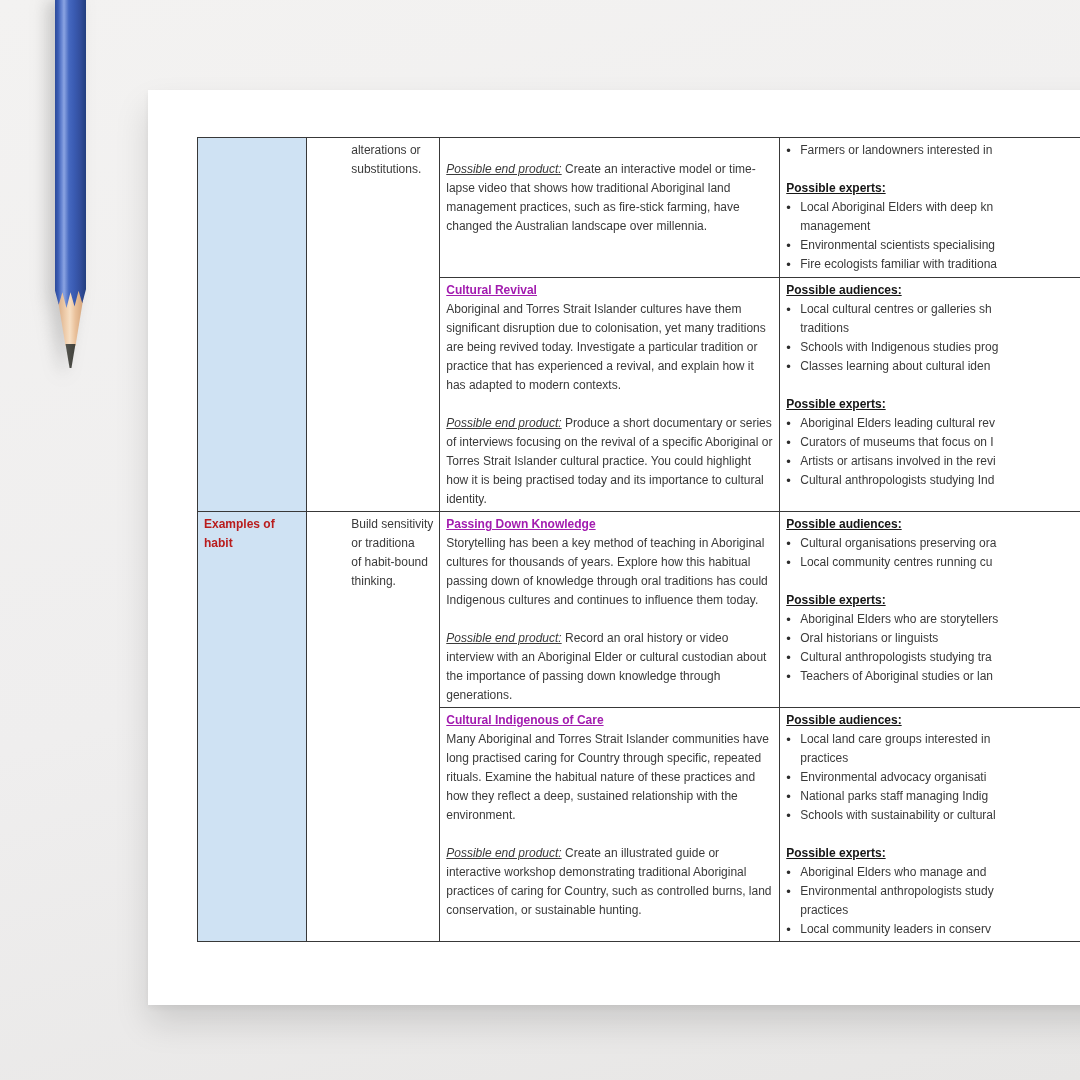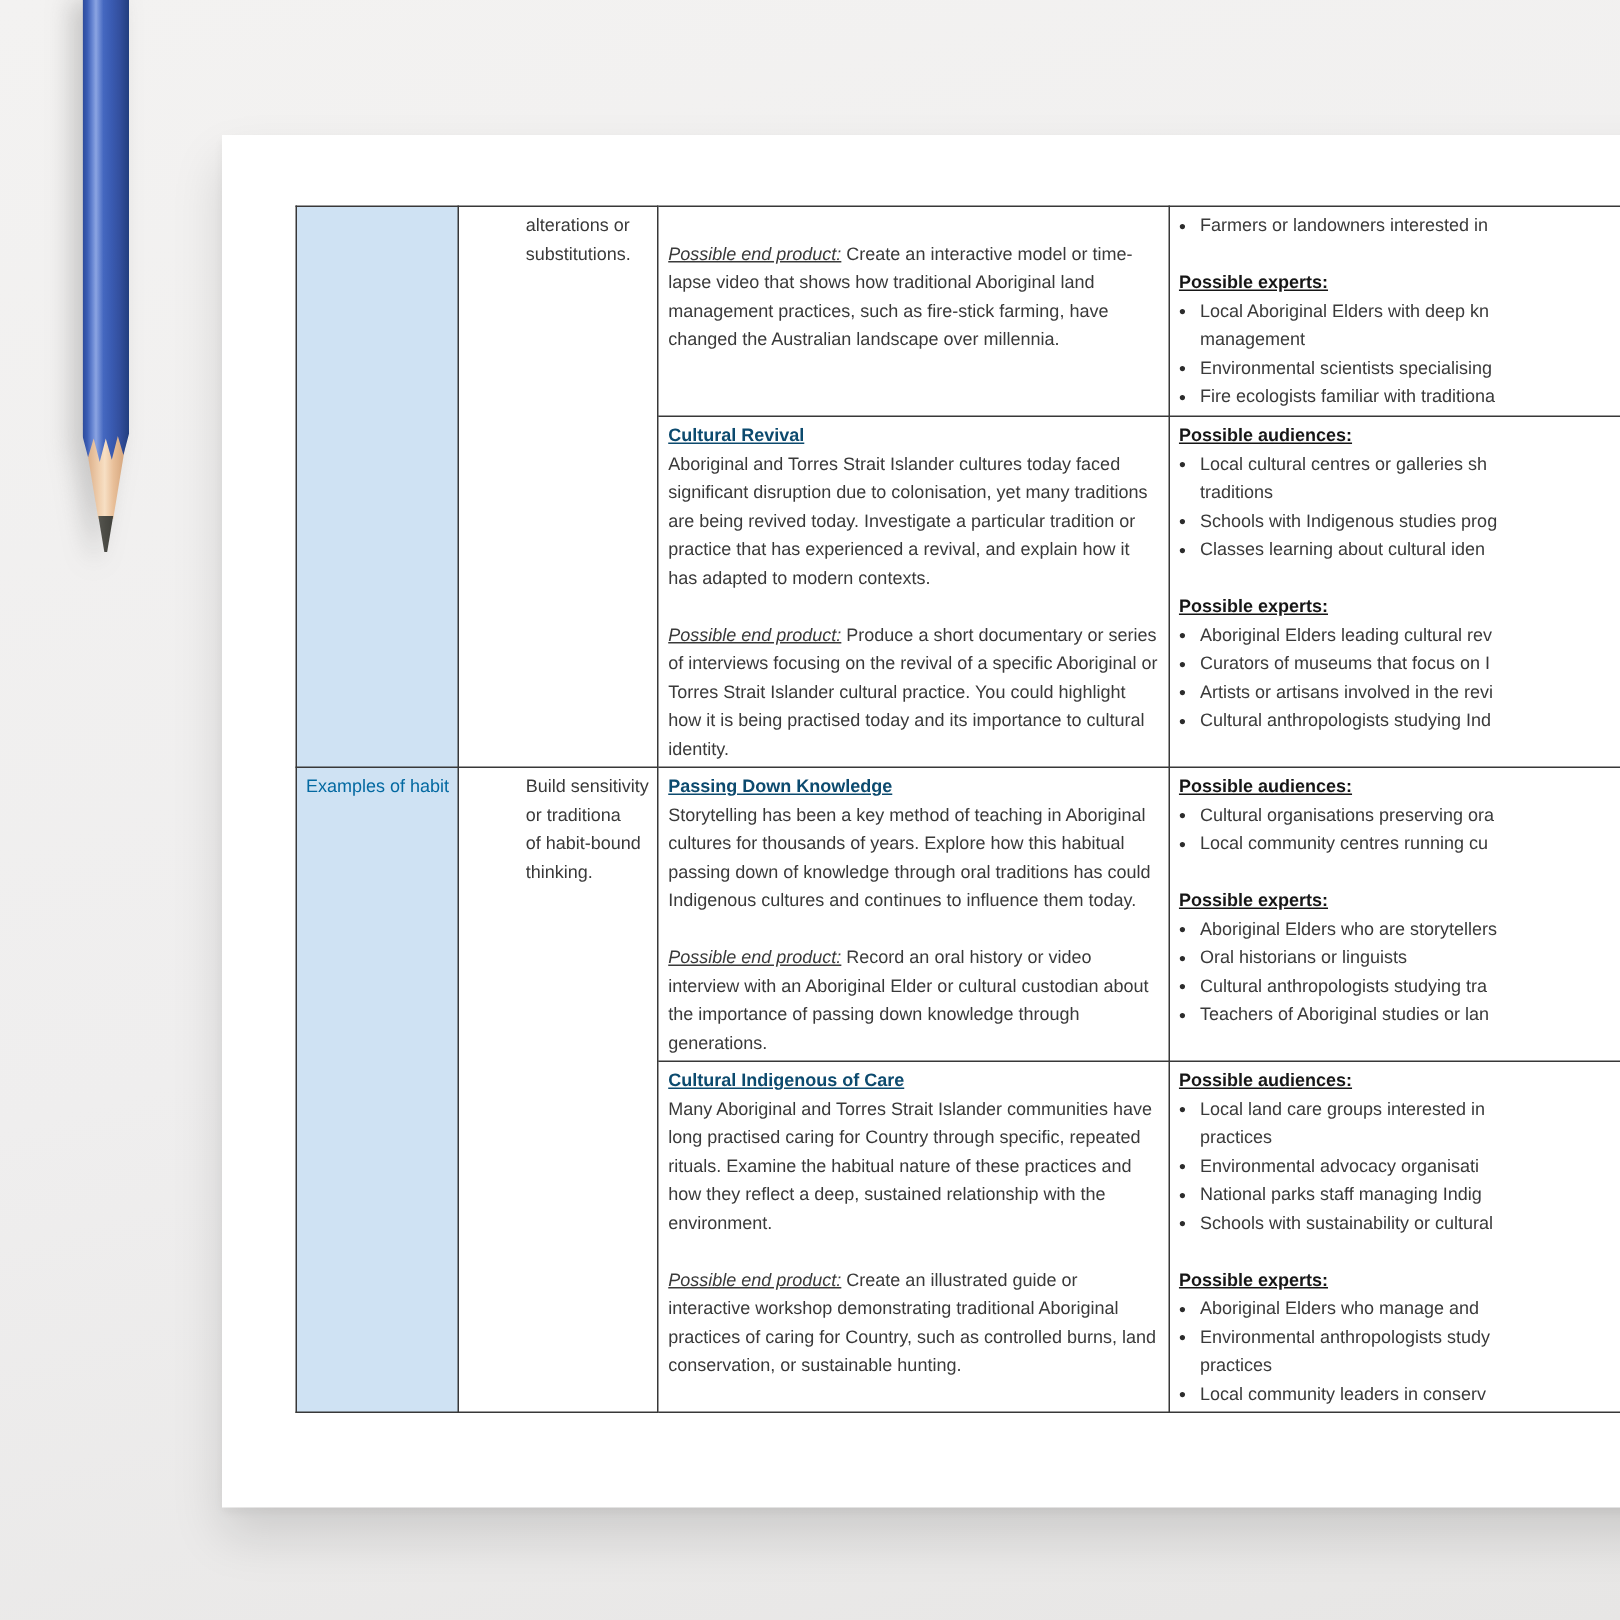--- a/index.html
+++ b/index.html
@@ -27,23 +27,23 @@
     position:absolute;left:49px;top:47px;
   }
   table.grid td{
     border:1.5px solid var(--border);
     vertical-align:top;
     padding:3px 6px 2px 6px;
     font-size:12px;line-height:19px;color:#3a3a3a;
     overflow:hidden;
   }
   td.topic{background:var(--accent);}
-  .topic-text{font-weight:normal;color:#0369a1;}
+  .topic-text{font-weight:bold;color:#b91c1c;}
   .strategy-line{white-space:nowrap;margin-left:38px;}
-  .mid-head{font-weight:bold;text-decoration:underline;color:#0c4a6e;}
+  .mid-head{font-weight:bold;text-decoration:underline;color:#a21caf;}
   .para{margin:0;}
   .ep-label{font-style:italic;text-decoration:underline;margin-top:19px;}
   .r-head{font-weight:bold;text-decoration:underline;color:#161616;white-space:nowrap;}
   .bullet{display:flex;align-items:flex-start;}
   .dot{flex:0 0 14px;width:14px;font-size:13px;line-height:19px;color:#2c2c2c;}
   .bl{flex:1 1 auto;}
   .bl div{white-space:nowrap;}
   .gap{height:19px;}
 
   
@@ -125,21 +125,21 @@
               <span class="dot">•</span>
               <div class="bl">
                 <div>Fire ecologists familiar with traditiona</div>
               </div>
             </div>
           </td>
         </tr>
         <tr style="height: 216px;">
           <td class="mid">
             <div class="mid-head">Cultural Revival</div>
-            <div class="para">Aboriginal and Torres Strait Islander cultures today faced significant disruption due to colonisation, yet many traditions are being revived today. Investigate a particular tradition or practice that has experienced a revival, and explain how it has adapted to modern contexts.</div>
+            <div class="para">Aboriginal and Torres Strait Islander cultures have them significant disruption due to colonisation, yet many traditions are being revived today. Investigate a particular tradition or practice that has experienced a revival, and explain how it has adapted to modern contexts.</div>
             <div class="gap"></div>
             <div class="para"><span class="ep-label">Possible end product:</span> Produce a short documentary or series of interviews focusing on the revival of a specific Aboriginal or Torres Strait Islander cultural practice. You could highlight how it is being practised today and its importance to cultural identity.</div>
           </td>
           <td class="right">
             <div class="r-head">Possible audiences:</div>
             <div class="bullet">
               <span class="dot">•</span>
               <div class="bl">
                 <div>Local cultural centres or galleries sh</div>
                 <div>traditions</div>

